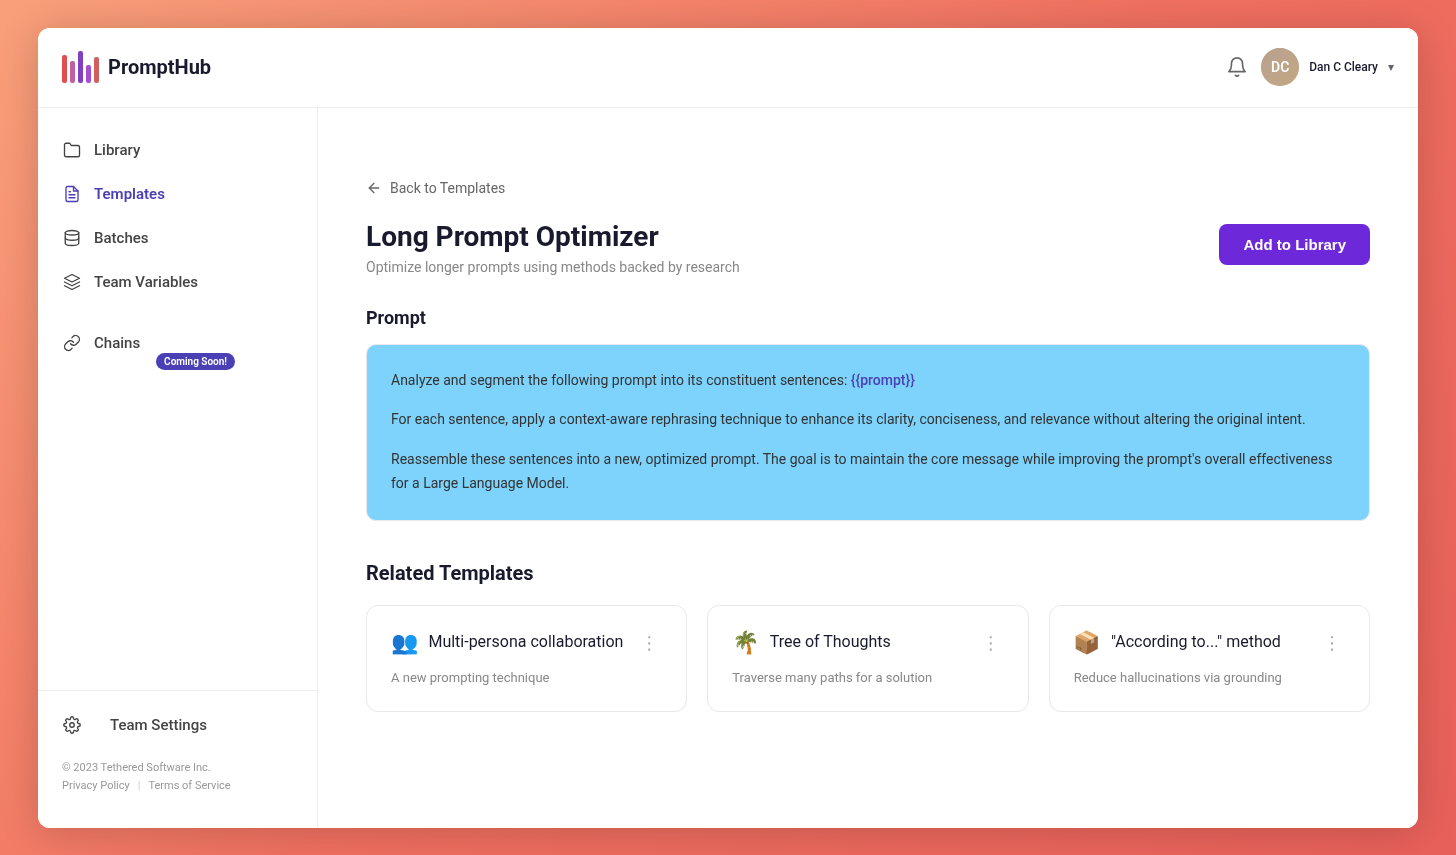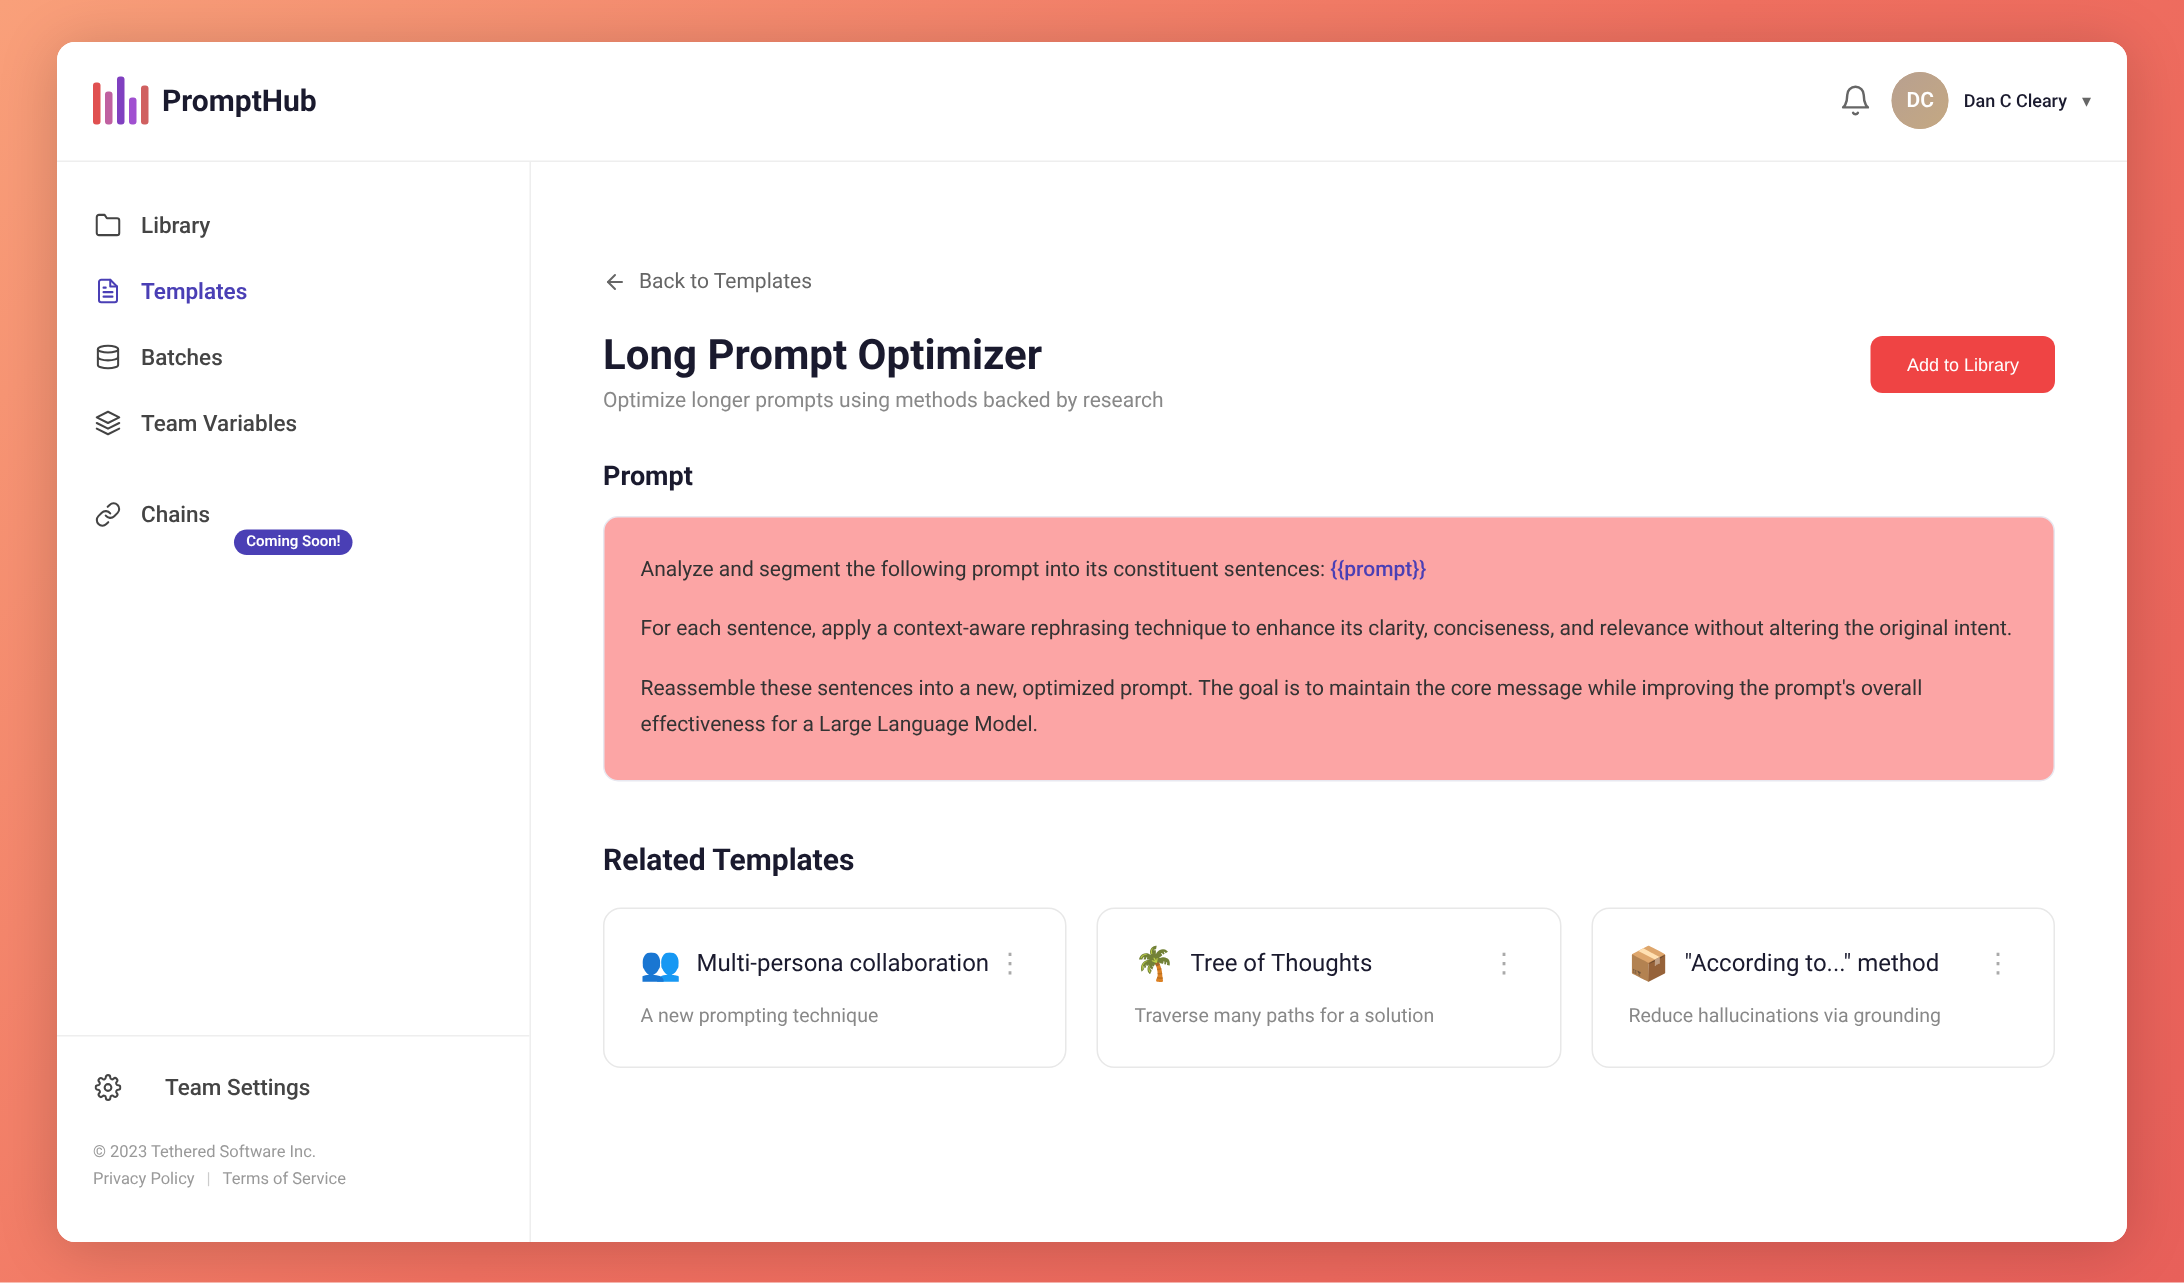--- a/index.html
+++ b/index.html
@@ -110,21 +110,21 @@
       font-size: 12px;
     }
     
     .main-layout {
       display: flex;
       flex: 1;
       overflow: hidden;
     }
     
     .sidebar {
-      width: 316px;
+      width: 280px;
       background: #fff;
       border-right: 1px solid #eee;
       display: flex;
       flex-direction: column;
       padding: 20px 0;
       flex-shrink: 0;
     }
     .nav-items {
       flex: 1;
     }
@@ -225,39 +225,39 @@
       font-size: 28px;
       font-weight: 700;
       color: #1a1a2e;
       margin-bottom: 6px;
     }
     .page-subtitle {
       font-size: 14px;
       color: #888;
     }
     .add-library-btn {
-      background: #ef4444;
+      background: #6d28d9;
       color: #fff;
       border: none;
       border-radius: 8px;
       padding: 12px 24px;
-      font-size: 12px;
-      font-weight: 400;
+      font-size: 15px;
+      font-weight: 700;
       cursor: pointer;
       flex-shrink: 0;
       margin-top: 4px;
     }
     .section-title {
       font-size: 18px;
       font-weight: 700;
       color: #1a1a2e;
       margin-bottom: 16px;
     }
     .prompt-box {
-      background: #fca5a5;
+      background: #7dd3fc;
       border: 1px solid #e8e8f0;
       border-radius: 10px;
       padding: 24px;
       margin-bottom: 40px;
       font-size: 14px;
       color: #333;
       line-height: 1.7;
     }
     .prompt-variable {
       color: #4a3fb5;

